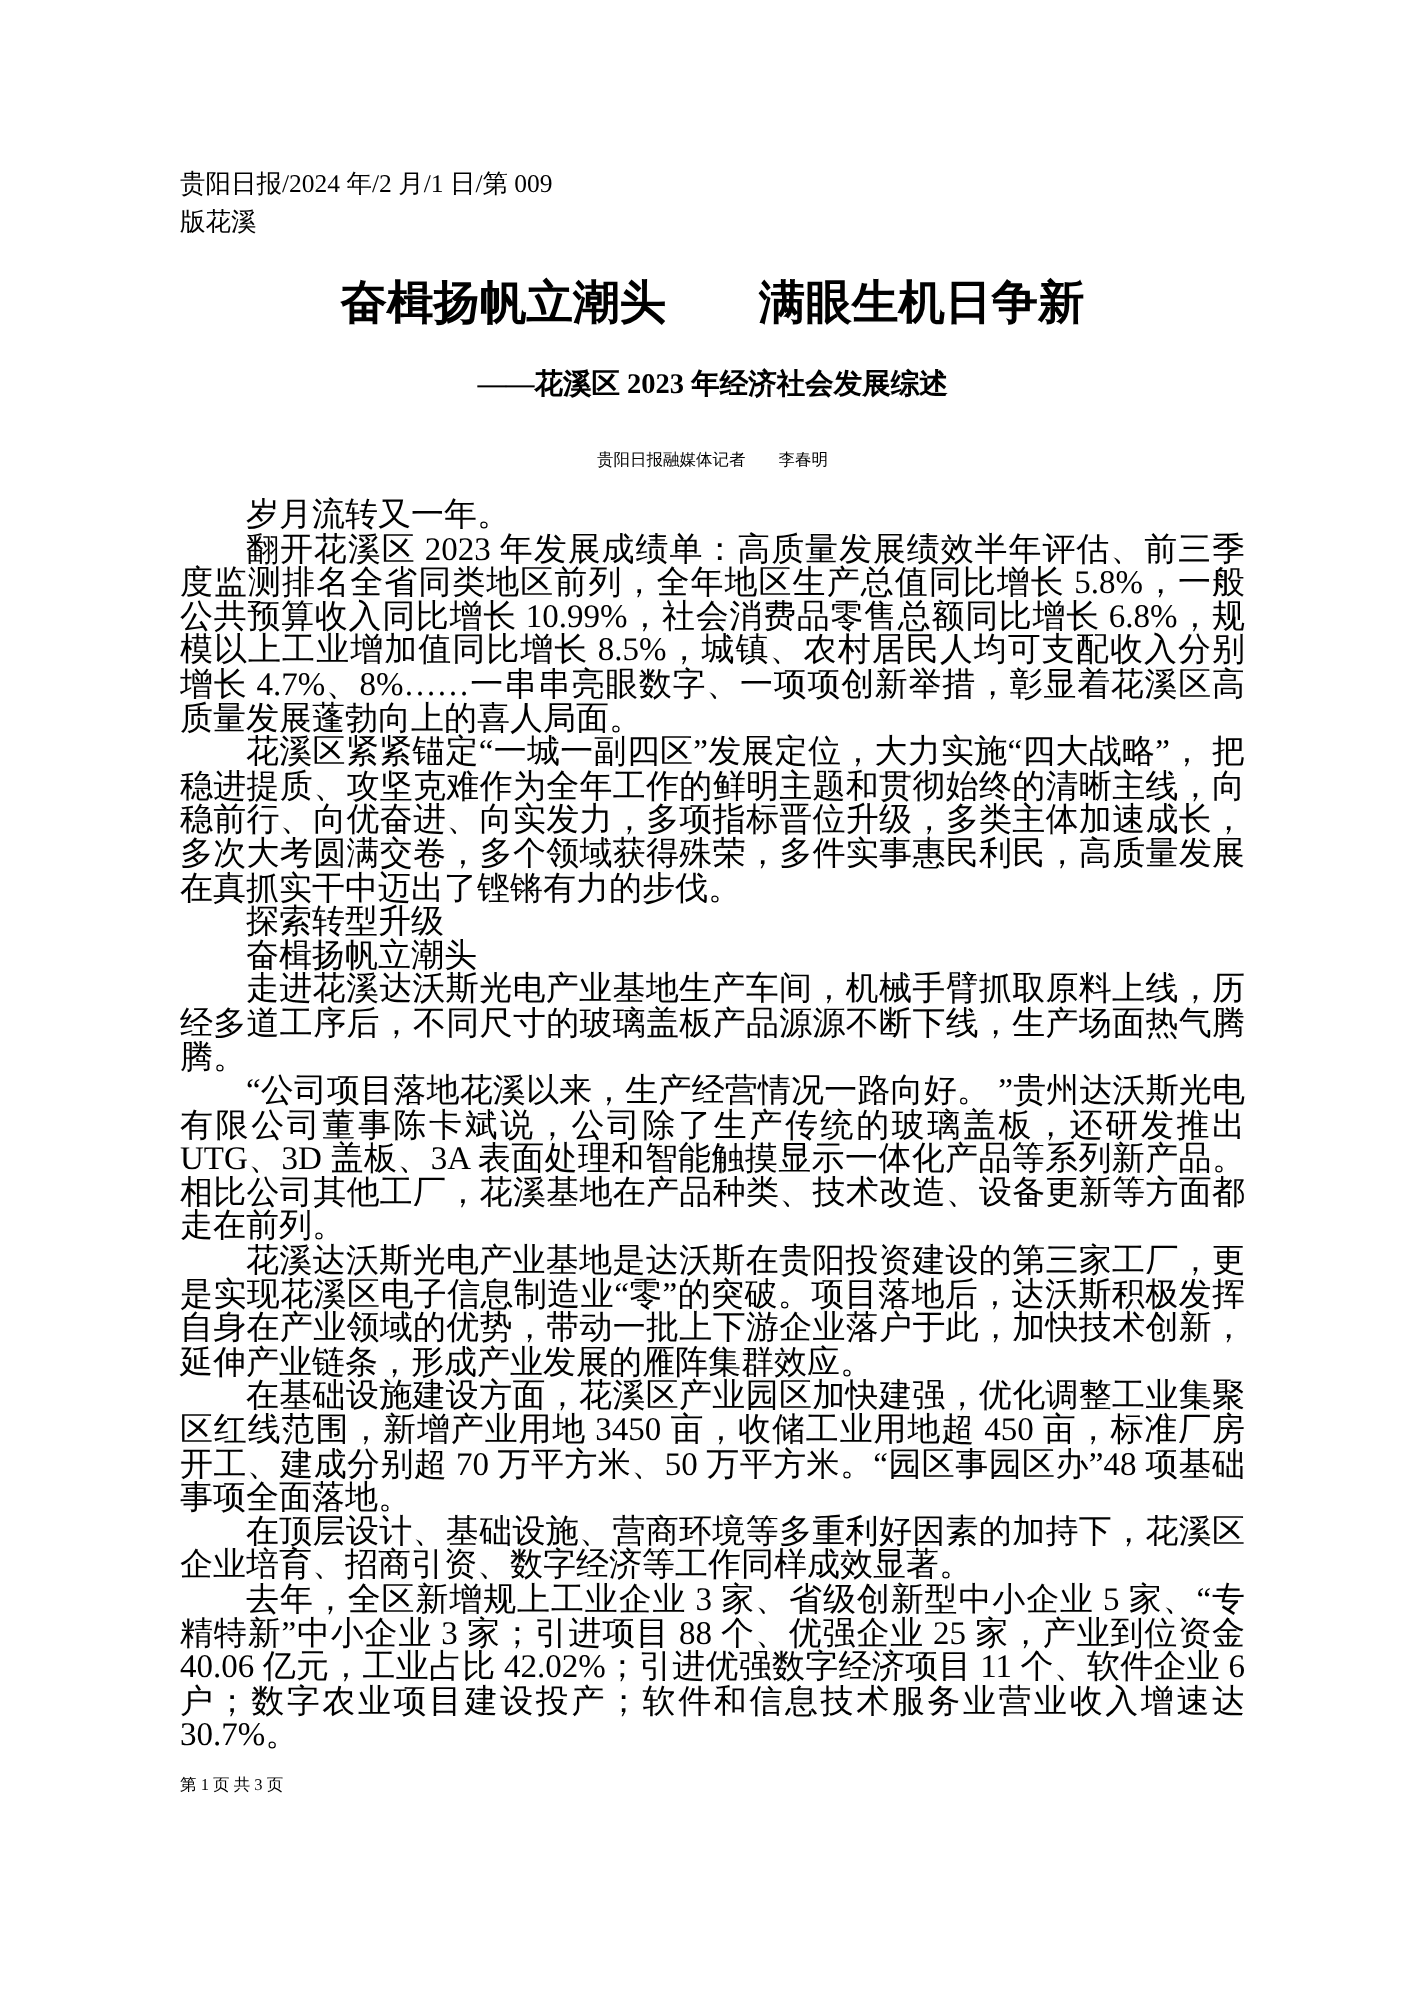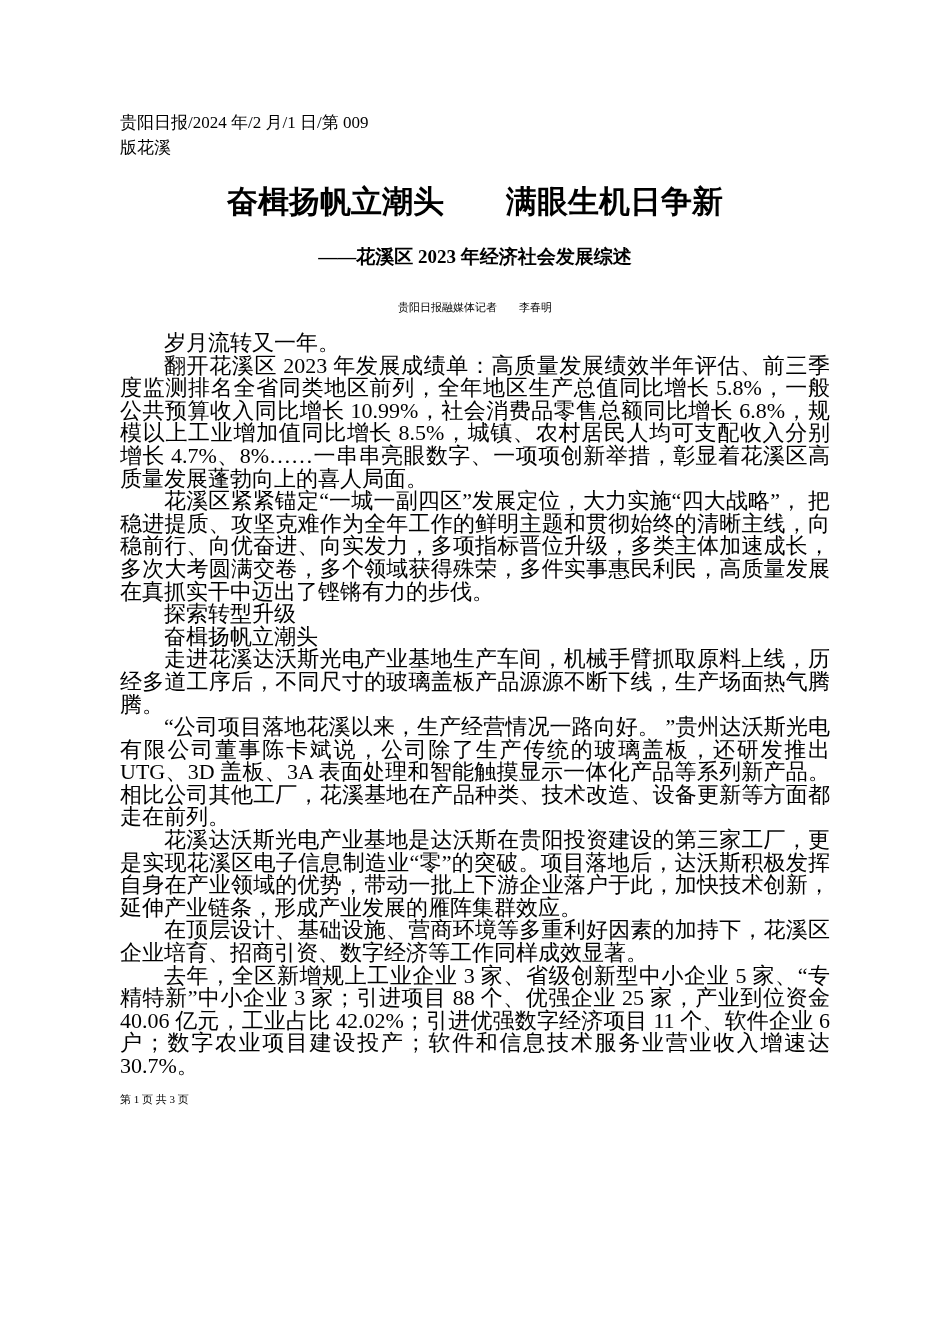--- a/index.html
+++ b/index.html
@@ -71,19 +71,20 @@
 
   <div class="article-body">
     <p>岁月流转又一年。</p>
     <p>翻开花溪区 2023 年发展成绩单：高质量发展绩效半年评估、前三季度监测排名全省同类地区前列，全年地区生产总值同比增长 5.8%，一般公共预算收入同比增长 10.99%，社会消费品零售总额同比增长 6.8%，规模以上工业增加值同比增长 8.5%，城镇、农村居民人均可支配收入分别增长 4.7%、8%……一串串亮眼数字、一项项创新举措，彰显着花溪区高质量发展蓬勃向上的喜人局面。</p>
     <p>花溪区紧紧锚定“一城一副四区”发展定位，大力实施“四大战略”， 把稳进提质、攻坚克难作为全年工作的鲜明主题和贯彻始终的清晰主线，向稳前行、向优奋进、向实发力，多项指标晋位升级，多类主体加速成长，多次大考圆满交卷，多个领域获得殊荣，多件实事惠民利民，高质量发展在真抓实干中迈出了铿锵有力的步伐。</p>
     <p>探索转型升级</p>
     <p>奋楫扬帆立潮头</p>
     <p>走进花溪达沃斯光电产业基地生产车间，机械手臂抓取原料上线，历经多道工序后，不同尺寸的玻璃盖板产品源源不断下线，生产场面热气腾腾。</p>
     <p>“公司项目落地花溪以来，生产经营情况一路向好。 ”贵州达沃斯光电有限公司董事陈卡斌说，公司除了生产传统的玻璃盖板，还研发推出 UTG、3D 盖板、3A 表面处理和智能触摸显示一体化产品等系列新产品。相比公司其他工厂，花溪基地在产品种类、技术改造、设备更新等方面都走在前列。</p>
     <p>花溪达沃斯光电产业基地是达沃斯在贵阳投资建设的第三家工厂，更是实现花溪区电子信息制造业“零”的突破。项目落地后，达沃斯积极发挥自身在产业领域的优势，带动一批上下游企业落户于此，加快技术创新，延伸产业链条，形成产业发展的雁阵集群效应。</p>
+    <p>在基础设施建设方面，花溪区产业园区加快建强，优化调整工业集聚区红线范围，新增产业用地 3450 亩，收储工业用地超 450 亩，标准厂房开工、建成分别超 70 万平方米、50 万平方米。“园区事园区办”48 项基础事项全面落地。</p>
     <p>在顶层设计、基础设施、营商环境等多重利好因素的加持下，花溪区企业培育、招商引资、数字经济等工作同样成效显著。</p>
     <p>去年，全区新增规上工业企业 3 家、省级创新型中小企业 5 家、“专精特新”中小企业 3 家；引进项目 88 个、优强企业 25 家，产业到位资金 40.06 亿元，工业占比 42.02%；引进优强数字经济项目 11 个、软件企业 6 户；数字农业项目建设投产；软件和信息技术服务业营业收入增速达 30.7%。</p>
   </div>
 
   <div class="page-footer">第 1 页 共 3 页</div>
 
 </div>
 
 </body></html>

